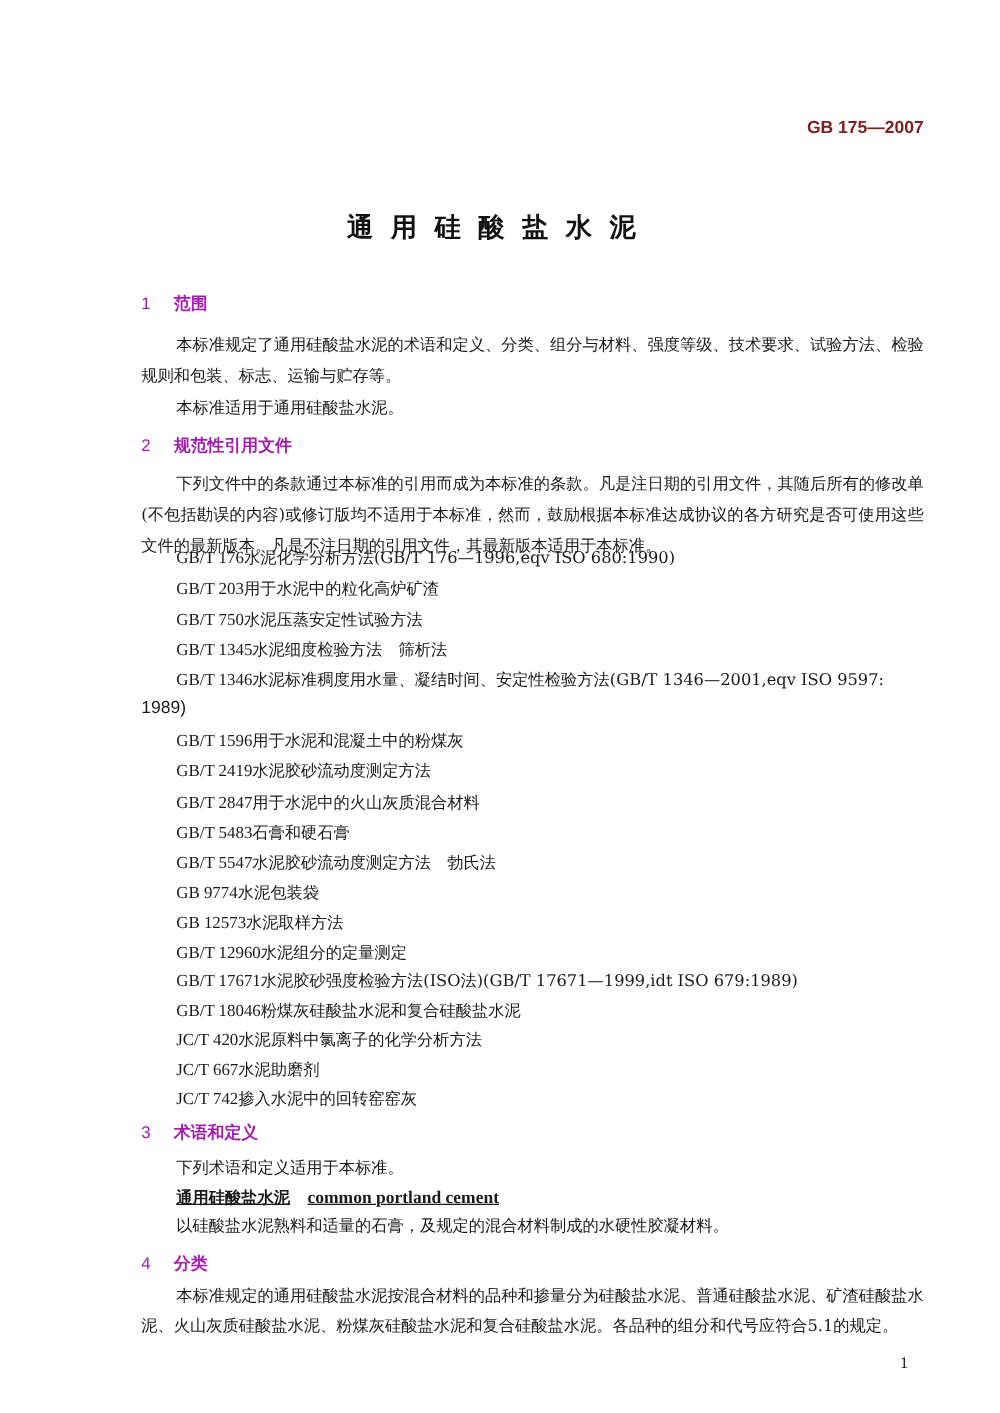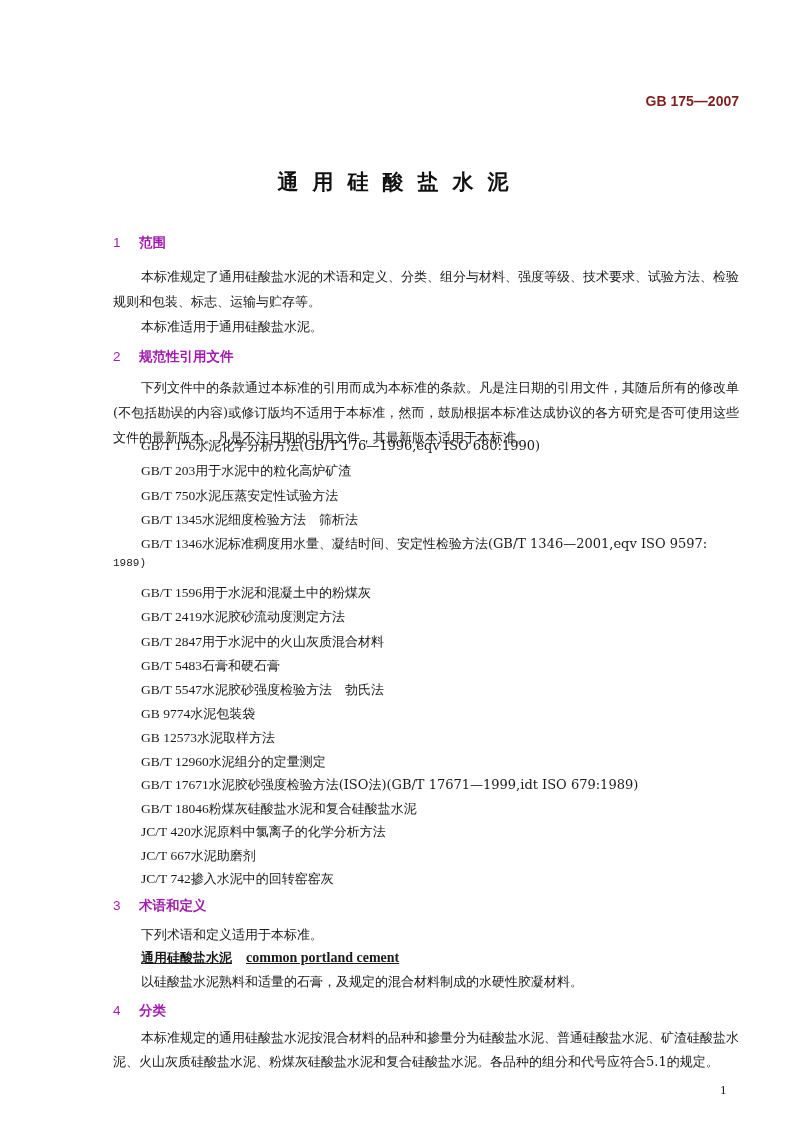--- a/index.html
+++ b/index.html
@@ -18,21 +18,21 @@
     font-family: "DejaVu Sans", sans-serif; font-size: 21px; font-weight: bold;
     letter-spacing: 14px; color: #111;
   }
   .content { position: absolute; left: 113px; top: 0; width: 626px; }
   .h { position: absolute; left: 0; font-family: "DejaVu Sans", sans-serif; font-size: 13.5px; font-weight: bold; color: #a21caf; }
   .h .num { display: inline-block; width: 26px; font-weight: normal; font-family: "Liberation Sans", sans-serif; }
   .p { position: absolute; left: 0; width: 626px; font-size: 13px; line-height: 25px; text-align: justify; }
   .p.indent { text-indent: 28px; }
   .ref { position: absolute; left: 28px; font-size: 13px; line-height: 20px; white-space: nowrap; }
   .ref .code { font-family: "Liberation Serif", serif; font-size: 13.5px; margin-right: 0; }
-  .ref-cont { position: absolute; left: 0; font-family: Liberation Mono, monospace; font-size: 11px; }
+  .ref-cont { position: absolute; left: 0; font-family: Liberation Sans, sans-serif; font-size: 14px; }
   .term { position: absolute; left: 28px; font-size: 13px; text-decoration: underline; }
   .term .zh { font-family: "DejaVu Sans", sans-serif; font-weight: bold; margin-right: 14px; }
   .term .en { font-family: "Liberation Serif", serif; font-weight: bold; font-size: 14px; }
   .page-num { position: absolute; top: 1082px; left: 720px; font-family: "Liberation Serif", serif; font-size: 13px; }
 </style>
 </head>
 <body>
 
 <div class="std-no">GB 175—2007</div>
 <div class="doc-title">通用硅酸盐水泥</div>
@@ -53,21 +53,21 @@
   <div class="ref" style="top:436px"><span class="code">GB/T 176</span><span>水泥化学分析方法(GB/T 176—1996,eqv ISO 680:1990)</span></div>
   <div class="ref" style="top:461px"><span class="code">GB/T 203</span><span>用于水泥中的粒化高炉矿渣</span></div>
   <div class="ref" style="top:486px"><span class="code">GB/T 750</span><span>水泥压蒸安定性试验方法</span></div>
   <div class="ref" style="top:510px"><span class="code">GB/T 1345</span><span>水泥细度检验方法　筛析法</span></div>
   <div class="ref" style="top:534px"><span class="code">GB/T 1346</span><span>水泥标准稠度用水量、凝结时间、安定性检验方法(GB/T 1346—2001,eqv ISO 9597:</span></div>
   <div class="ref-cont" style="top:557px">1989)</div>
   <div class="ref" style="top:583px"><span class="code">GB/T 1596</span><span>用于水泥和混凝土中的粉煤灰</span></div>
   <div class="ref" style="top:607px"><span class="code">GB/T 2419</span><span>水泥胶砂流动度测定方法</span></div>
   <div class="ref" style="top:632px"><span class="code">GB/T 2847</span><span>用于水泥中的火山灰质混合材料</span></div>
   <div class="ref" style="top:656px"><span class="code">GB/T 5483</span><span>石膏和硬石膏</span></div>
-  <div class="ref" style="top:680px"><span class="code">GB/T 5547</span><span>水泥胶砂强度检验方法　勃氏法</span></div>
+  <div class="ref" style="top:680px"><span class="code">GB/T 5547</span><span>水泥胶砂流动度测定方法　勃氏法</span></div>
   <div class="ref" style="top:704px"><span class="code">GB 9774</span><span>水泥包装袋</span></div>
   <div class="ref" style="top:728px"><span class="code">GB 12573</span><span>水泥取样方法</span></div>
   <div class="ref" style="top:752px"><span class="code">GB/T 12960</span><span>水泥组分的定量测定</span></div>
   <div class="ref" style="top:775px"><span class="code">GB/T 17671</span><span>水泥胶砂强度检验方法(ISO法)(GB/T 17671—1999,idt ISO 679:1989)</span></div>
   <div class="ref" style="top:799px"><span class="code">GB/T 18046</span><span>粉煤灰硅酸盐水泥和复合硅酸盐水泥</span></div>
   <div class="ref" style="top:822px"><span class="code">JC/T 420</span><span>水泥原料中氯离子的化学分析方法</span></div>
   <div class="ref" style="top:846px"><span class="code">JC/T 667</span><span>水泥助磨剂</span></div>
   <div class="ref" style="top:869px"><span class="code">JC/T 742</span><span>掺入水泥中的回转窑窑灰</span></div>
 
   <div class="h" style="top:897px">

